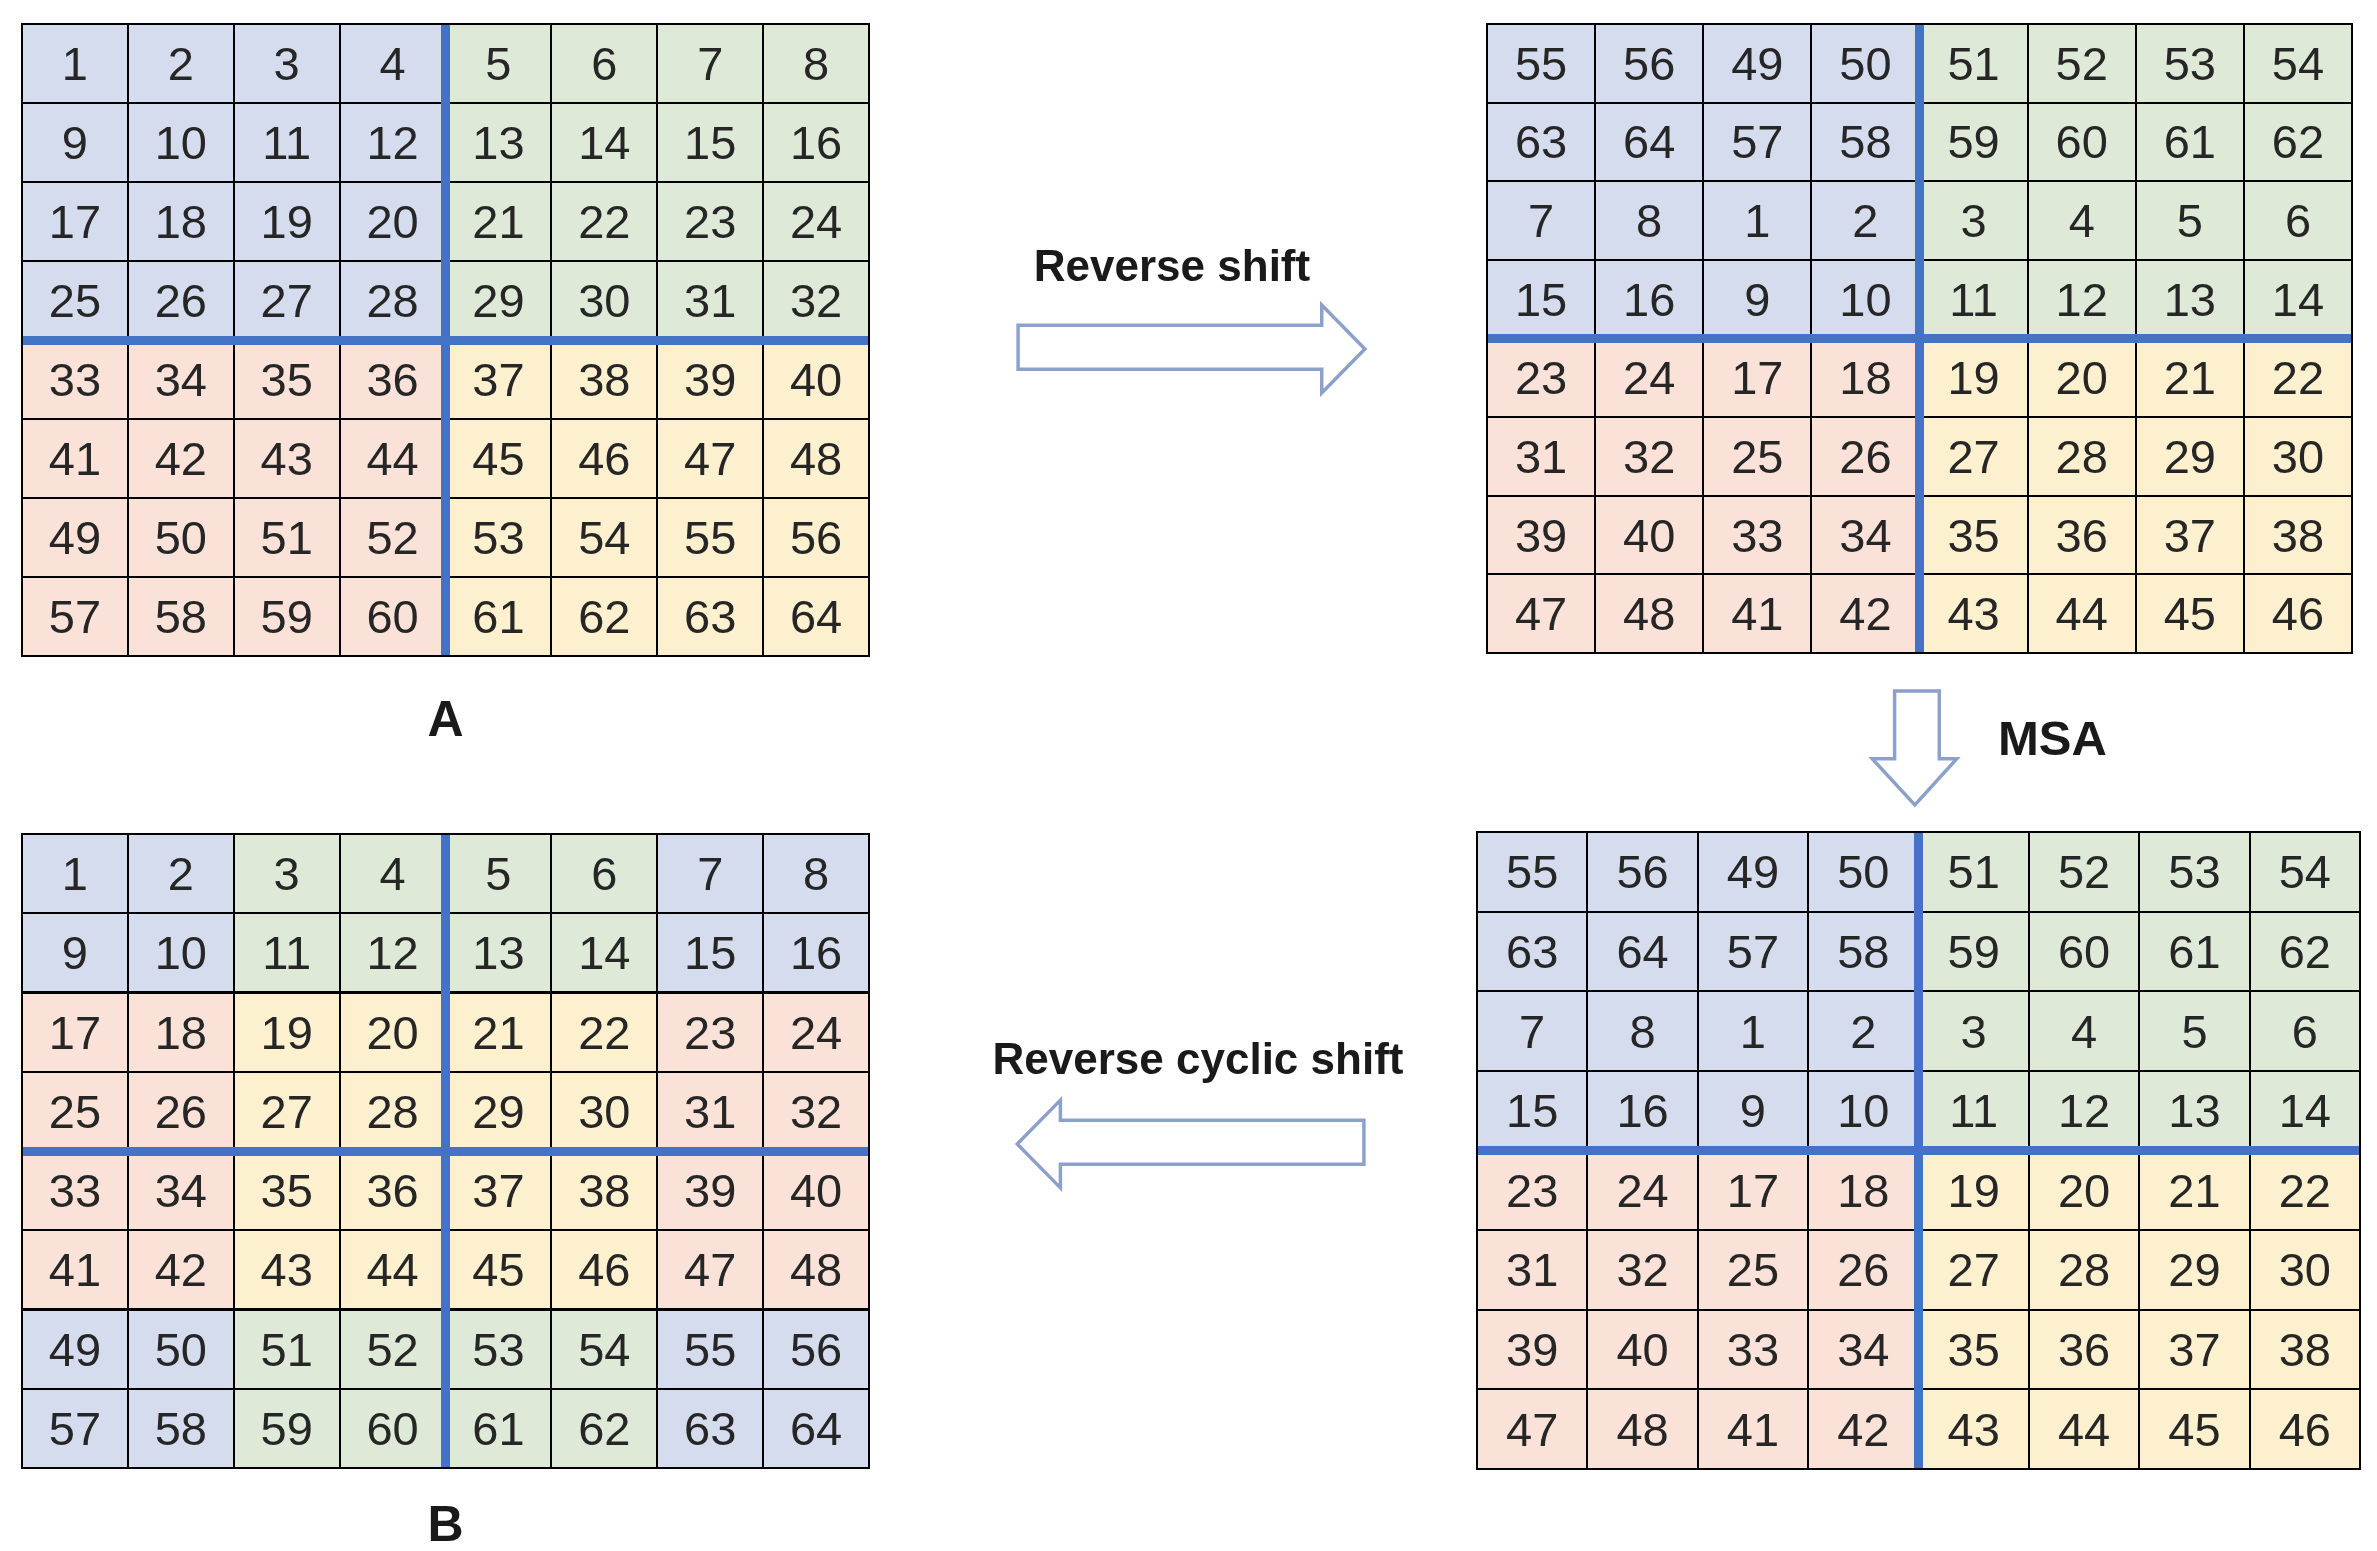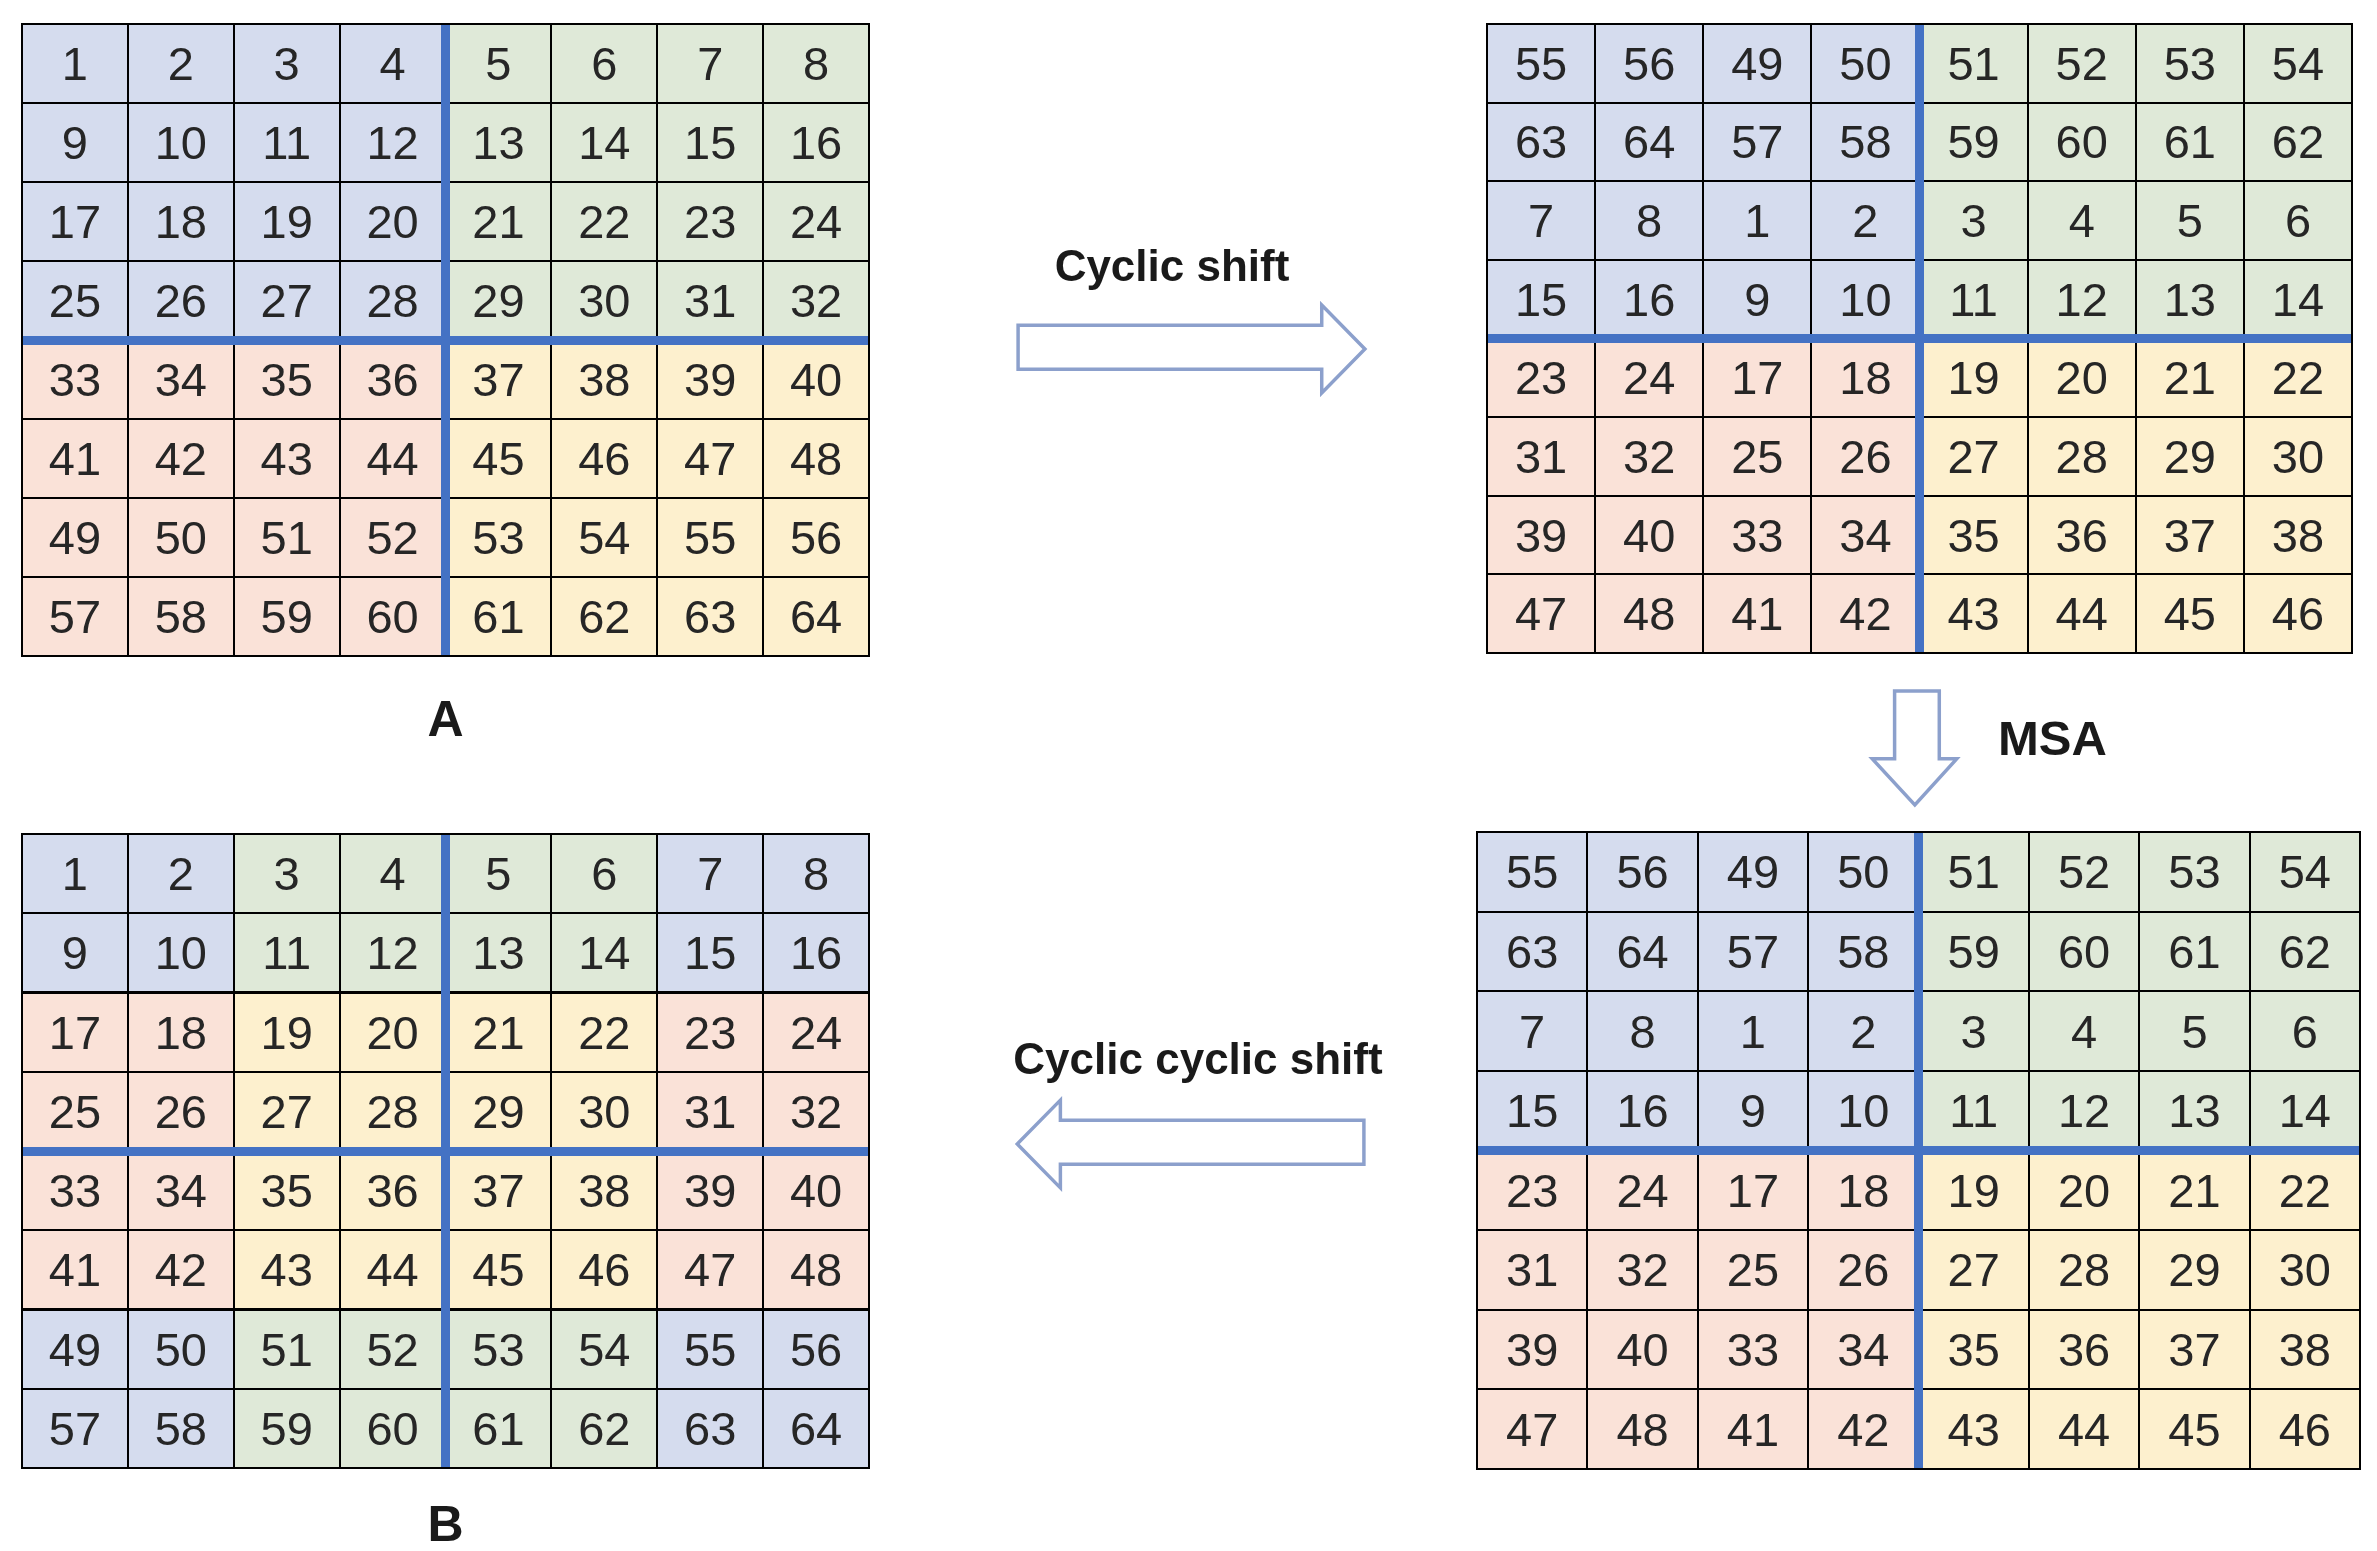--- a/index.html
+++ b/index.html
@@ -105,21 +105,21 @@
     <div class="cell" style="background: rgb(250, 226, 216);">60</div>
     <div class="cell" style="background: rgb(253, 240, 206);">61</div>
     <div class="cell" style="background: rgb(253, 240, 206);">62</div>
     <div class="cell" style="background: rgb(253, 240, 206);">63</div>
     <div class="cell" style="background: rgb(253, 240, 206);">64</div>
     <div class="vdiv"></div>
     <div class="hdiv"></div>
   </div>
 <div class="grid-label" style="left:21px;top:694px;width:849px">A</div>
 
-<div class="caption" style="left:928px;top:244px;width:488px">Cyclic shift</div>
+<div class="caption" style="left:928px;top:244px;width:488px">Reverse shift</div>
 <svg class="arrow-svg" style="left:1016px;top:303px" width="351" height="92" viewBox="0 0 504 132">
   <polygon points="3,32 439,32 439,3 501,66 439,129 439,95 3,95"></polygon>
 </svg>
 
 <div class="grid" style="left:1486px;top:23px;width:867px;height:631px">
     <div class="cell" style="background: rgb(213, 220, 238);">55</div>
     <div class="cell" style="background: rgb(213, 220, 238);">56</div>
     <div class="cell" style="background: rgb(213, 220, 238);">49</div>
     <div class="cell" style="background: rgb(213, 220, 238);">50</div>
     <div class="cell" style="background: rgb(223, 233, 216);">51</div>
@@ -253,21 +253,21 @@
     <div class="cell" style="background: rgb(250, 226, 216);">41</div>
     <div class="cell" style="background: rgb(250, 226, 216);">42</div>
     <div class="cell" style="background: rgb(253, 240, 206);">43</div>
     <div class="cell" style="background: rgb(253, 240, 206);">44</div>
     <div class="cell" style="background: rgb(253, 240, 206);">45</div>
     <div class="cell" style="background: rgb(253, 240, 206);">46</div>
     <div class="vdiv"></div>
     <div class="hdiv"></div>
   </div>
 
-<div class="caption" style="left:954px;top:1037px;width:488px">Cyclic cyclic shift</div>
+<div class="caption" style="left:954px;top:1037px;width:488px">Reverse cyclic shift</div>
 <svg class="arrow-svg" style="left:1004px;top:1098px" width="362" height="92" viewBox="0 0 520 132">
   <polygon points="517,32 81,32 81,3 19,66 81,129 81,95 517,95"></polygon>
 </svg>
 
 <div class="grid" style="left:21px;top:833px;width:849px;height:636px">
     <div class="cell" style="background: rgb(213, 220, 238);">1</div>
     <div class="cell" style="background: rgb(213, 220, 238);">2</div>
     <div class="cell" style="background: rgb(223, 233, 216);">3</div>
     <div class="cell" style="background: rgb(223, 233, 216);">4</div>
     <div class="cell" style="background: rgb(223, 233, 216);">5</div>

